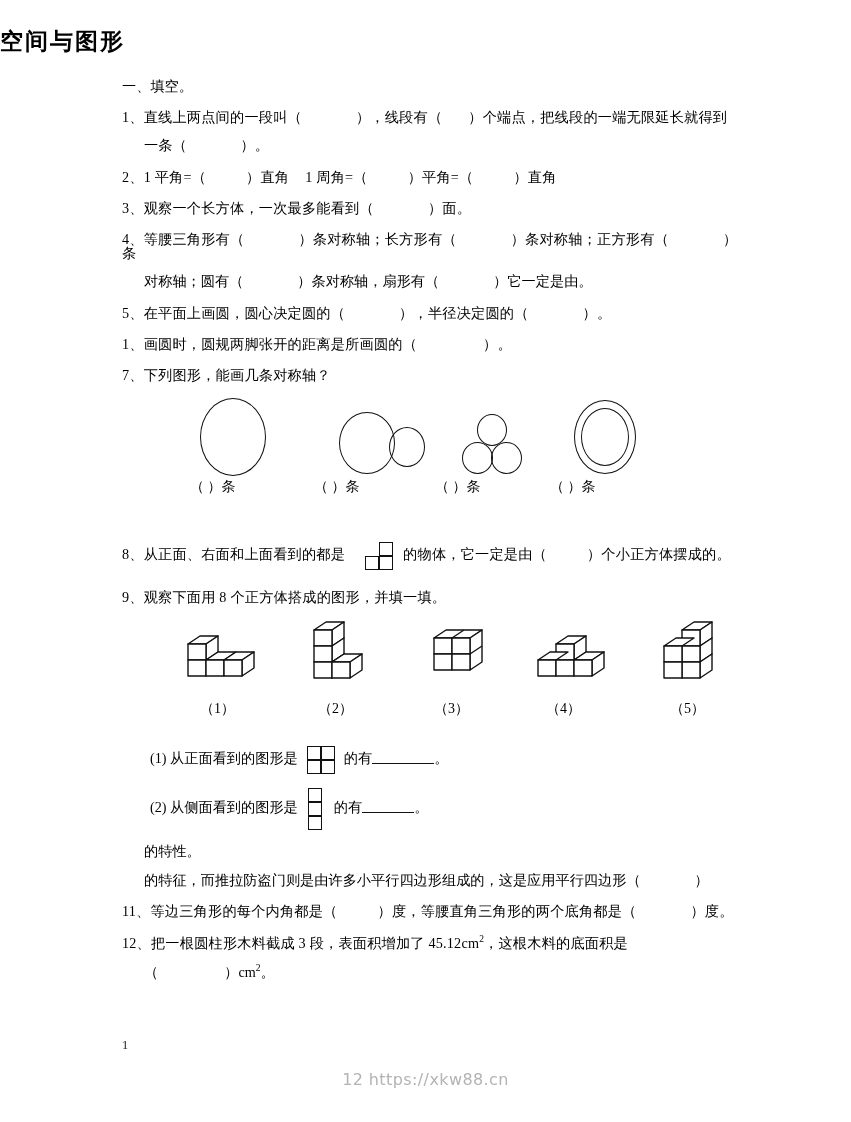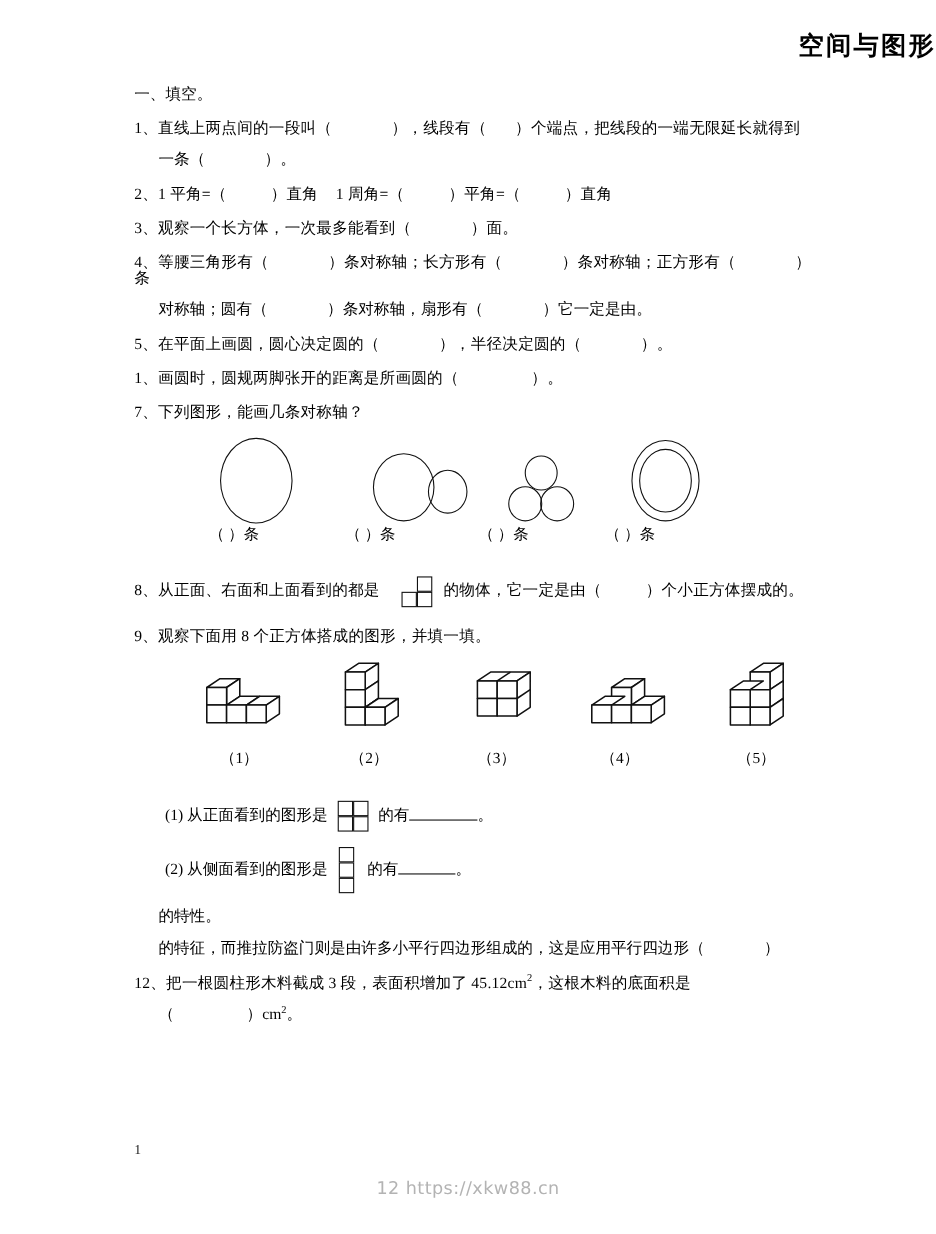--- a/index.html
+++ b/index.html
@@ -11,21 +11,21 @@
     position: relative;
     width: 851px;
     height: 1122px;
     background: #ffffff;
     font-family: "Liberation Serif", "DejaVu Serif", serif;
     color: #000000;
     overflow: hidden;
     box-sizing: border-box;
   }
   .title {
-    text-align: right;
+    text-align: left;
     font-size: 23px;
     font-weight: bold;
     font-family: "DejaVu Sans", "Liberation Sans", sans-serif;
     letter-spacing: 2px;
     margin: 0;
     padding-top: 26px;
     padding-bottom: 0;
   }
   .body-wrap {
     padding: 0 105px 0 122px;
@@ -208,21 +208,21 @@
       </div>
     </div>
 
     <div class="labels-row">
       <span class="lbl" style="left:68px;">（    ）条</span>
       <span class="lbl" style="left:192px;">（    ）条</span>
       <span class="lbl" style="left:313px;">（    ）条</span>
       <span class="lbl" style="left:428px;">（    ）条</span>
     </div>
 
-    <div class="q" style="margin-top:22px;">
+    <div class="q" style="margin-top:40px;">
       <span>8、从正面、右面和上面看到的都是</span><span class="sp-gap"></span><span class="mini-grid" style="width:28px;height:28px;margin:0 4px;"><span class="mini-cell" style="left:14px;top:0;width:14px;height:14px;"></span><span class="mini-cell" style="left:0;top:14px;width:14px;height:14px;"></span><span class="mini-cell" style="left:14px;top:14px;width:14px;height:14px;"></span></span><span class="sp-gap" style="width:6px;"></span><span>的物体，它一定是由（</span><span class="sp-m"></span><span>）个小正方体摆成的。</span>
     </div>
 
     <div class="q" style="margin-top:20px;">
       <span>9、观察下面用 8 个正方体搭成的图形，并填一填。</span>
     </div>
 
     <div class="cubes-row">
 
       <div class="cube-fig" style="left:62px;bottom:8px;">
@@ -344,20 +344,23 @@
       <span>(2) 从侧面看到的图形是</span><span class="sp-gap" style="width:6px;"></span><span class="mini-grid" style="width:14px;height:42px;margin:0 4px;"><span class="mini-cell" style="left:0;top:0;width:14px;height:14px;"></span><span class="mini-cell" style="left:0;top:14px;width:14px;height:14px;"></span><span class="mini-cell" style="left:0;top:28px;width:14px;height:14px;"></span></span><span class="sp-gap" style="width:8px;"></span><span>的有</span><span class="ul-blank ul-w2"></span><span>。</span>
     </div>
 
     <div class="line2">
       <span>的特性。</span>
     </div>
     <div class="line2">
       <span>的特征，而推拉防盗门则是由许多小平行四边形组成的，这是应用平行四边形（</span><span class="sp-l"></span><span>）</span>
     </div>
 
+    <div class="q">
+      <span>11、等边三角形的每个内角都是（</span><span class="sp-m"></span><span>）度，等腰直角三角形的两个底角都是（</span><span class="sp-l"></span><span>）度。</span>
+    </div>
 
     <div class="q">
       <span>12、把一根圆柱形木料截成 3 段，表面积增加了 45.12cm</span><sup class="unit">2</sup><span>，这根木料的底面积是</span>
     </div>
     <div class="line2">
       <span>（</span><span class="sp-xl"></span><span>）cm</span><sup class="unit">2</sup><span>。</span>
     </div>
 
   </div>
 

